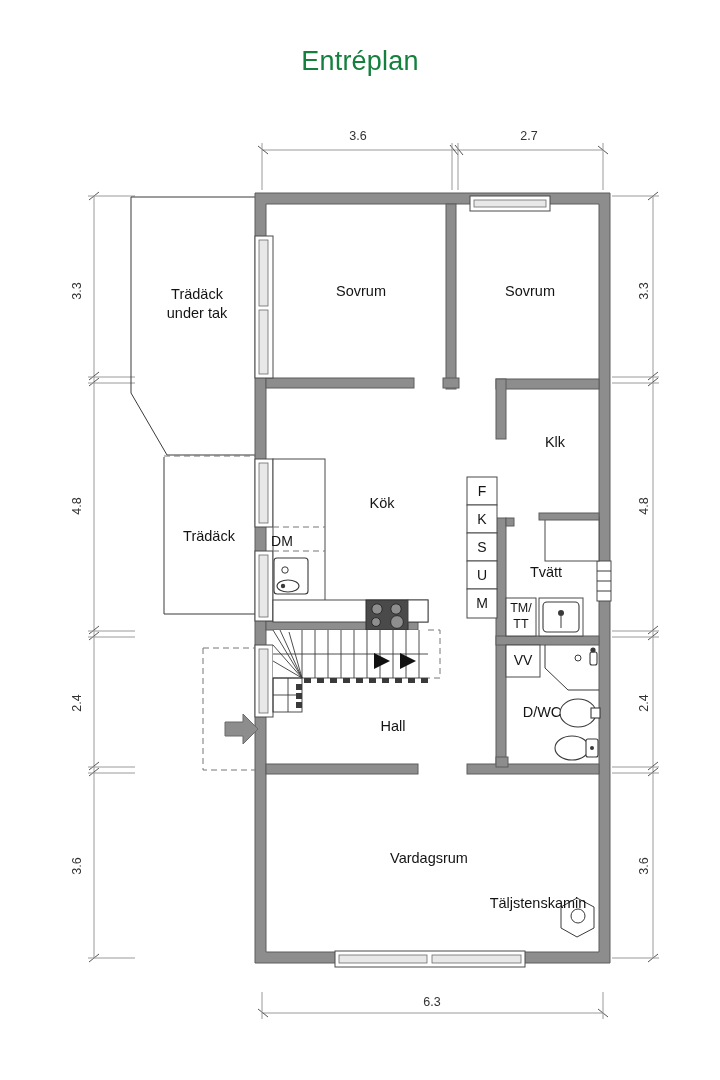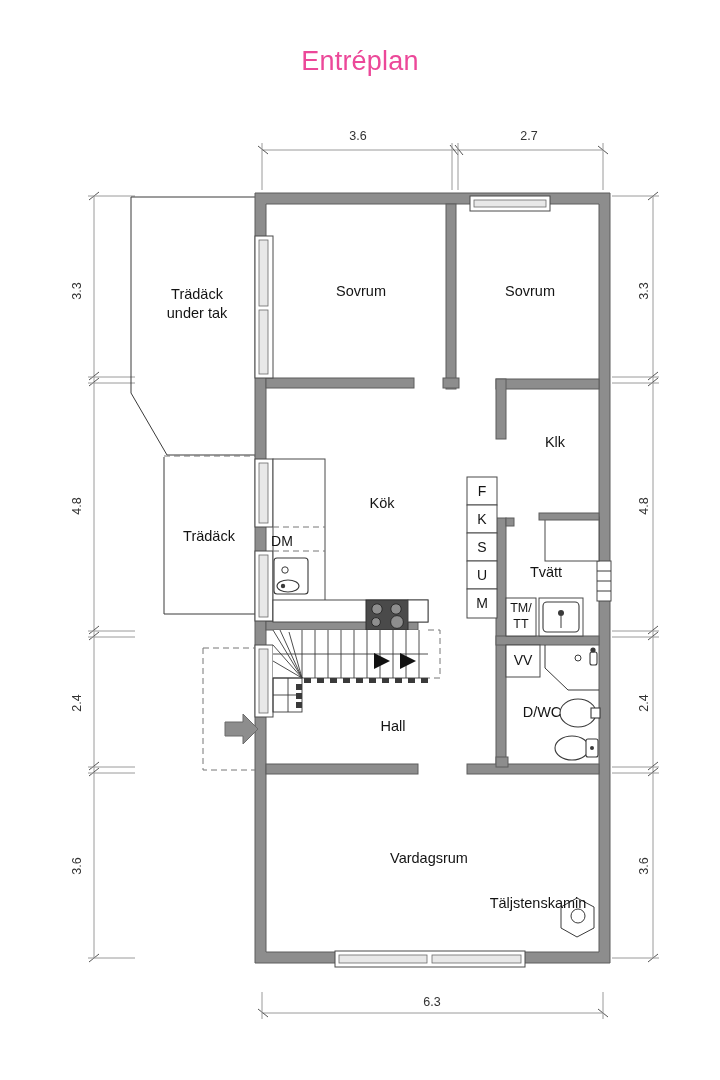--- a/index.html
+++ b/index.html
@@ -23,21 +23,21 @@
   }
   #plan-title {
     position: absolute;
     left: 0;
     top: 46px;
     width: 720px;
     text-align: center;
     font-size: 27px;
     font-weight: 400;
     letter-spacing: 0.2px;
-    color: #ec4899;
+    color: #15803d;
   }
   svg.floorplan {
     position: absolute;
     left: 0;
     top: 0;
     width: 720px;
     height: 1080px;
   }
   .rm-label {
     font-family: "Liberation Sans", sans-serif;

